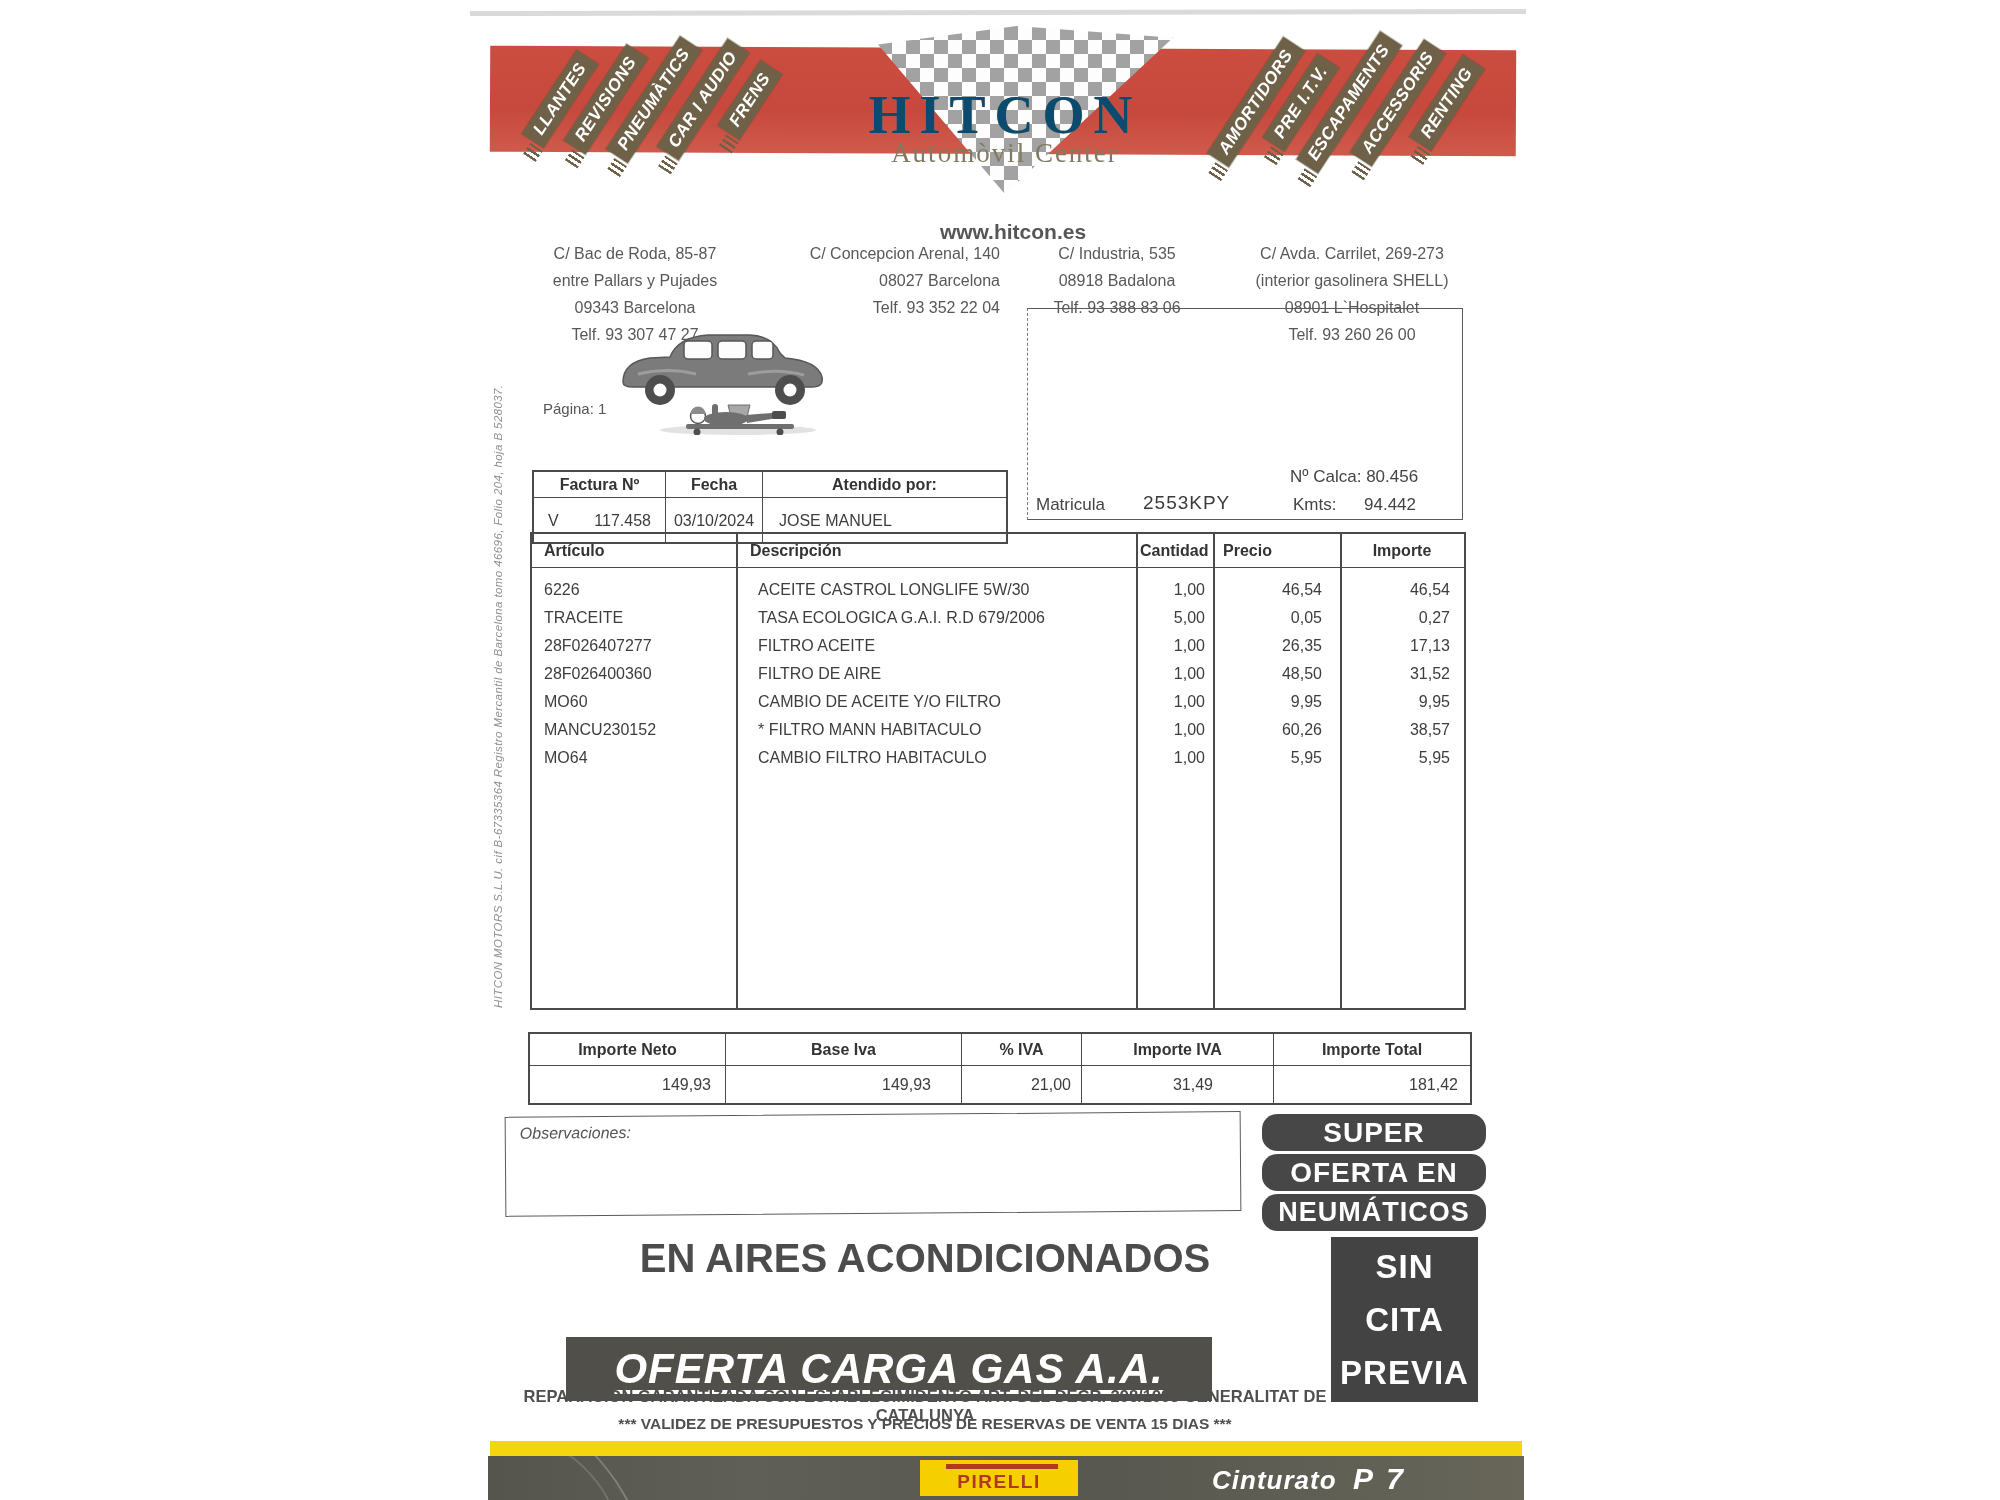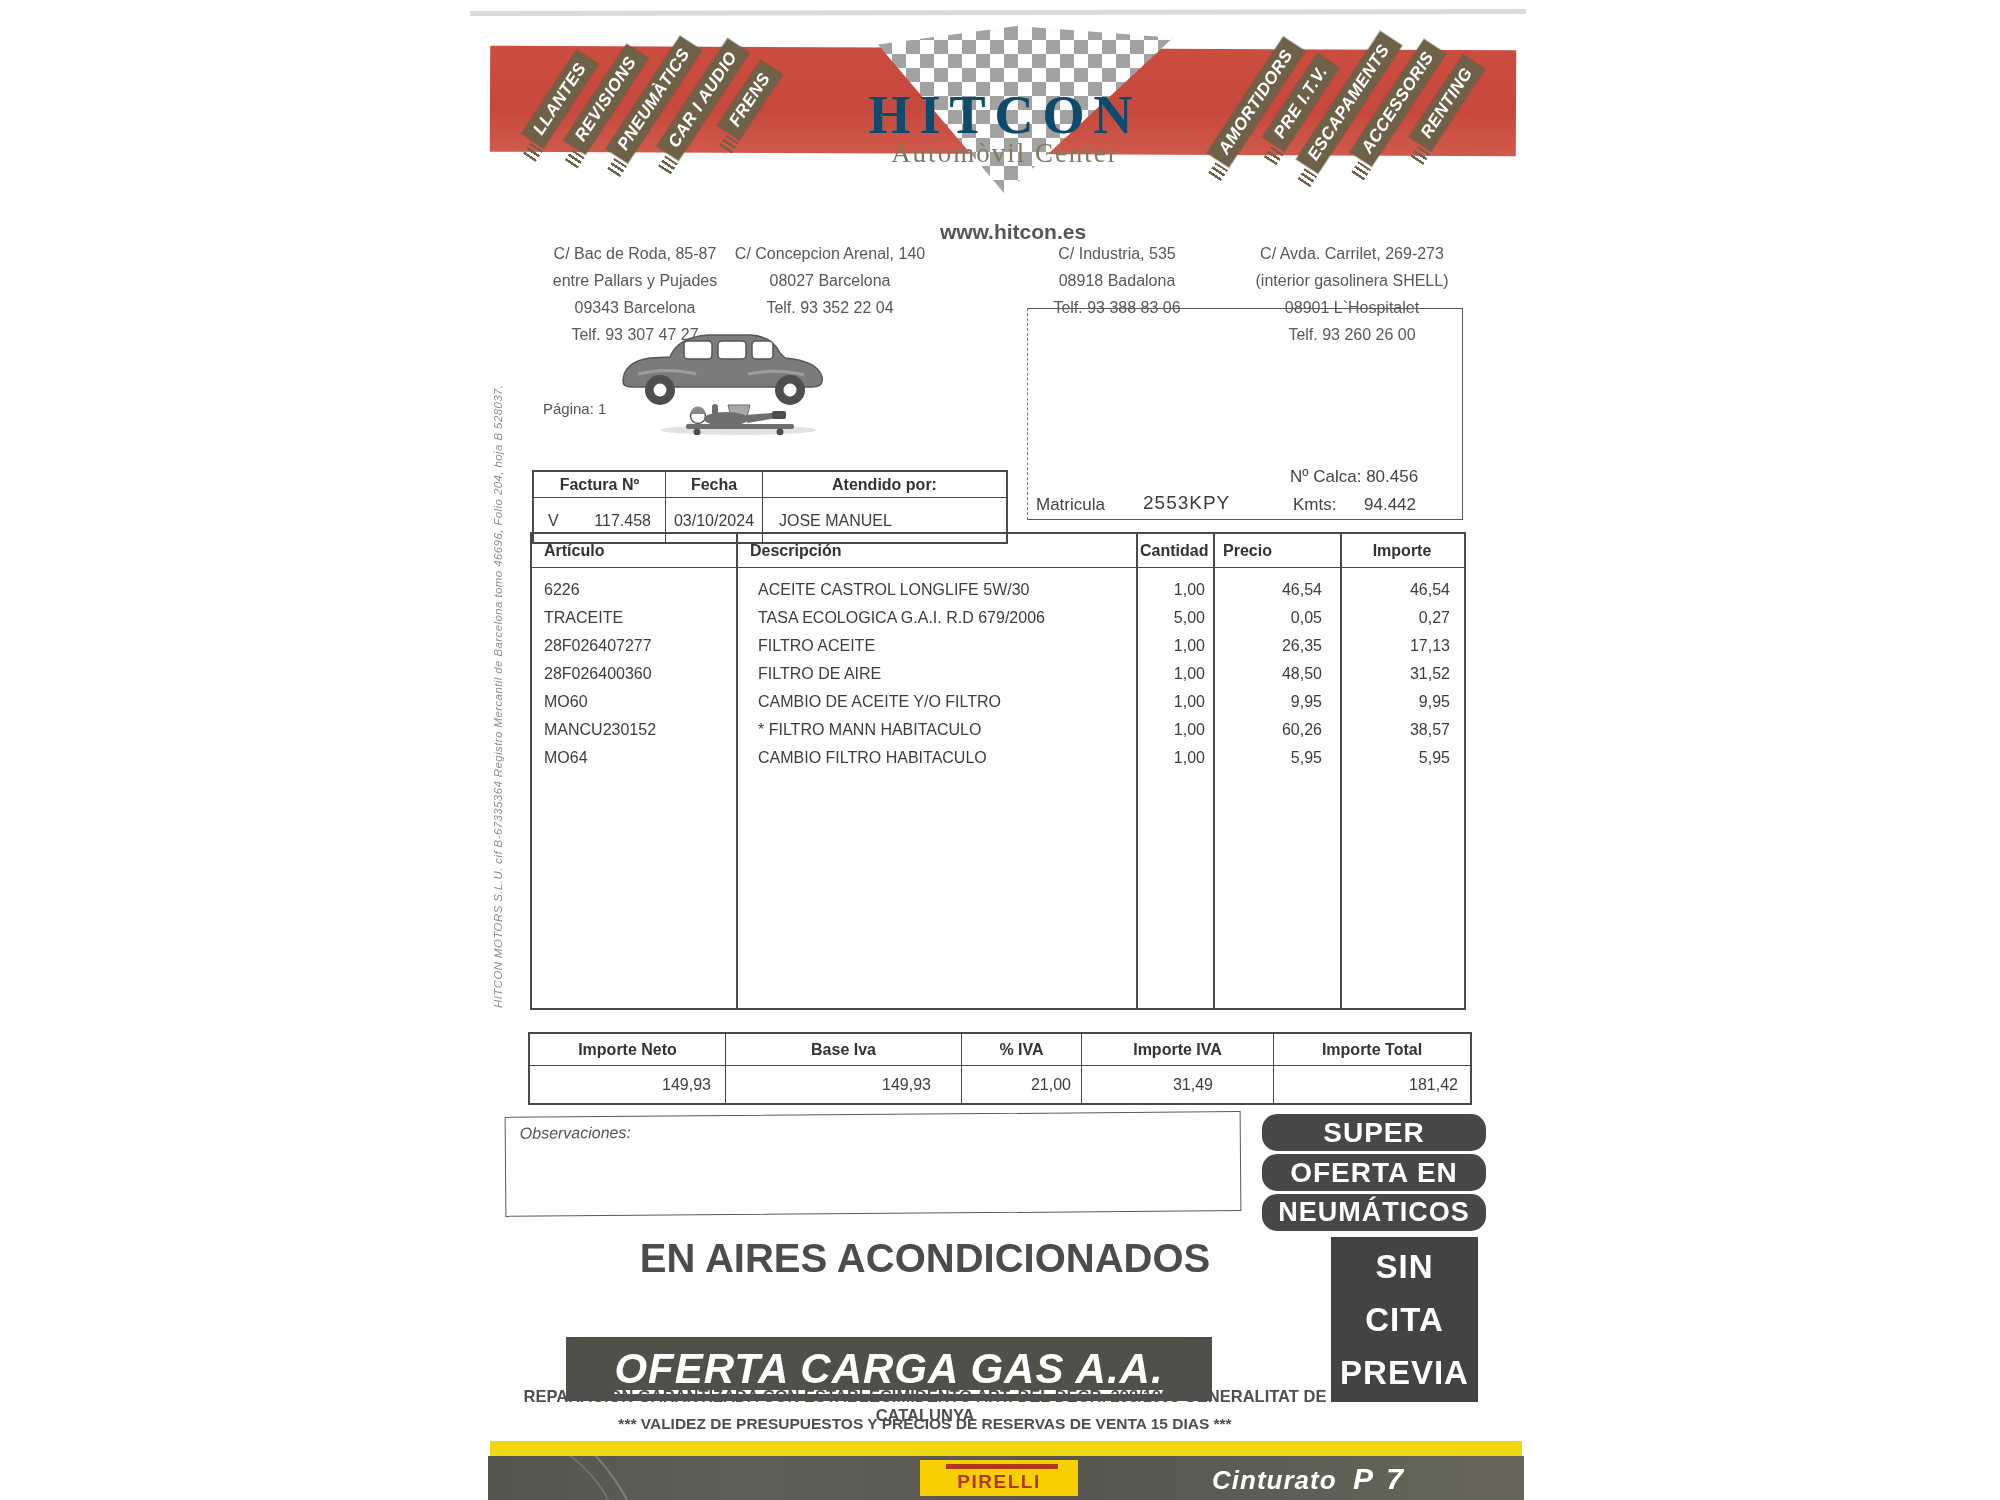--- a/index.html
+++ b/index.html
@@ -35,21 +35,21 @@
   .logo-sub{position:absolute;left:810px;top:138px;width:390px;z-index:3;
         text-align:center;font-family:"Liberation Serif", serif;
         font-size:27px;letter-spacing:2px;color:#7f7a60;}
 
   
   .website{position:absolute;left:863px;top:220px;width:300px;text-align:center;
            font-weight:bold;font-size:21px;color:#565656;}
   .addr{position:absolute;top:240px;text-align:center;font-size:16px;
         line-height:27px;color:#585858;}
   .addr.a0{left:540px;width:190px;}
-  .addr.a1{left:724px;width:212px;}
+  .addr.a1{left:788px;width:212px;text-align:right;}
   .addr.a2{left:1020px;width:194px;}
   .addr.a3{left:1240px;width:224px;}
 
   
   .car{position:absolute;left:598px;top:320px;width:255px;height:115px;}
   .pagina{position:absolute;left:543px;top:400px;font-size:15px;color:#555;}
 
   
   .ftable{position:absolute;left:532px;top:470px;width:476px;height:74px;
           border:2px solid #4a4a4a;box-sizing:border-box;font-size:16px;}

